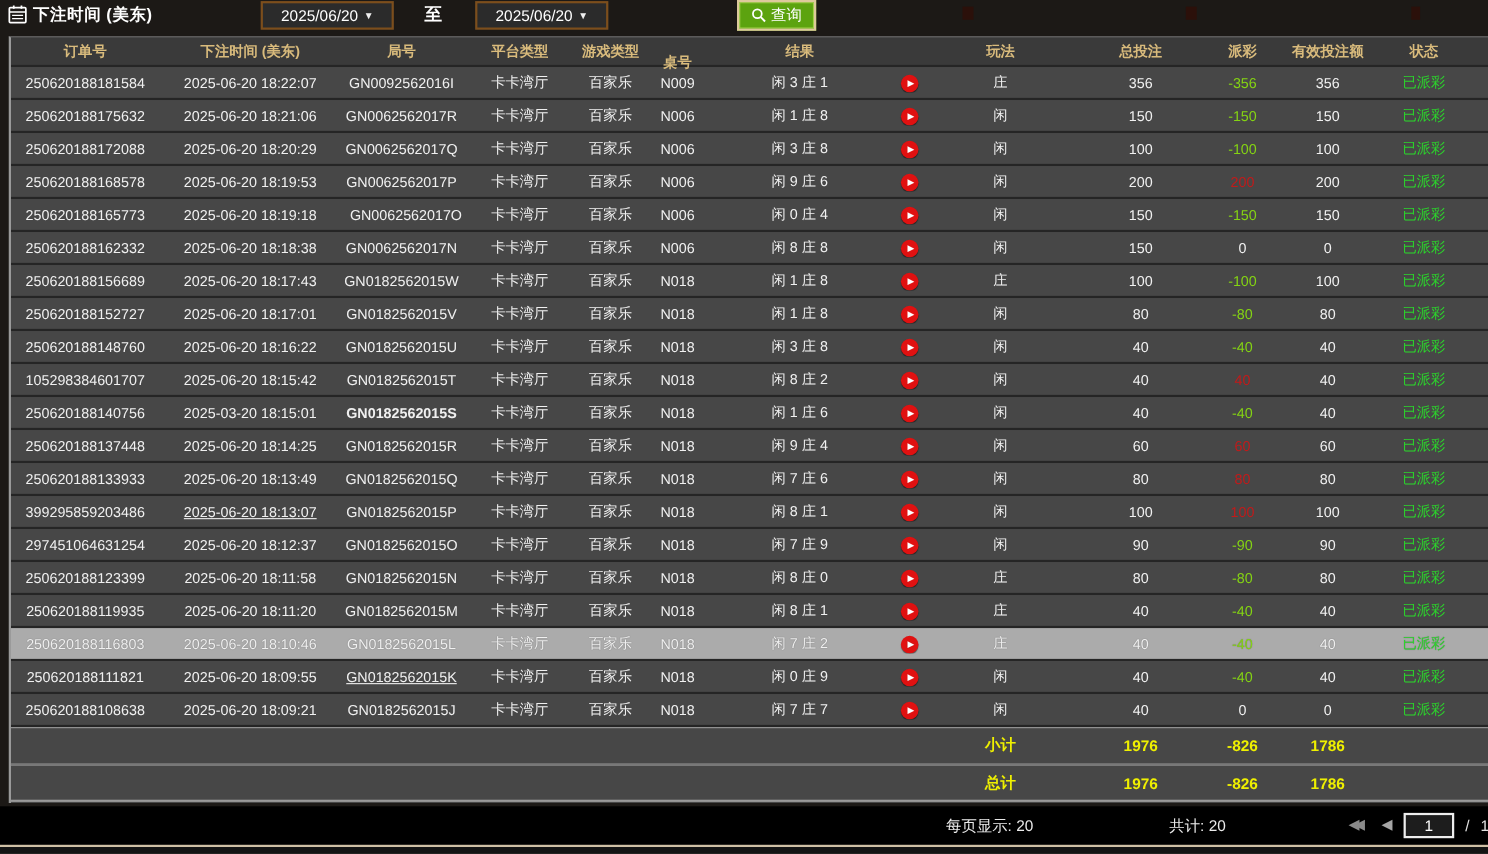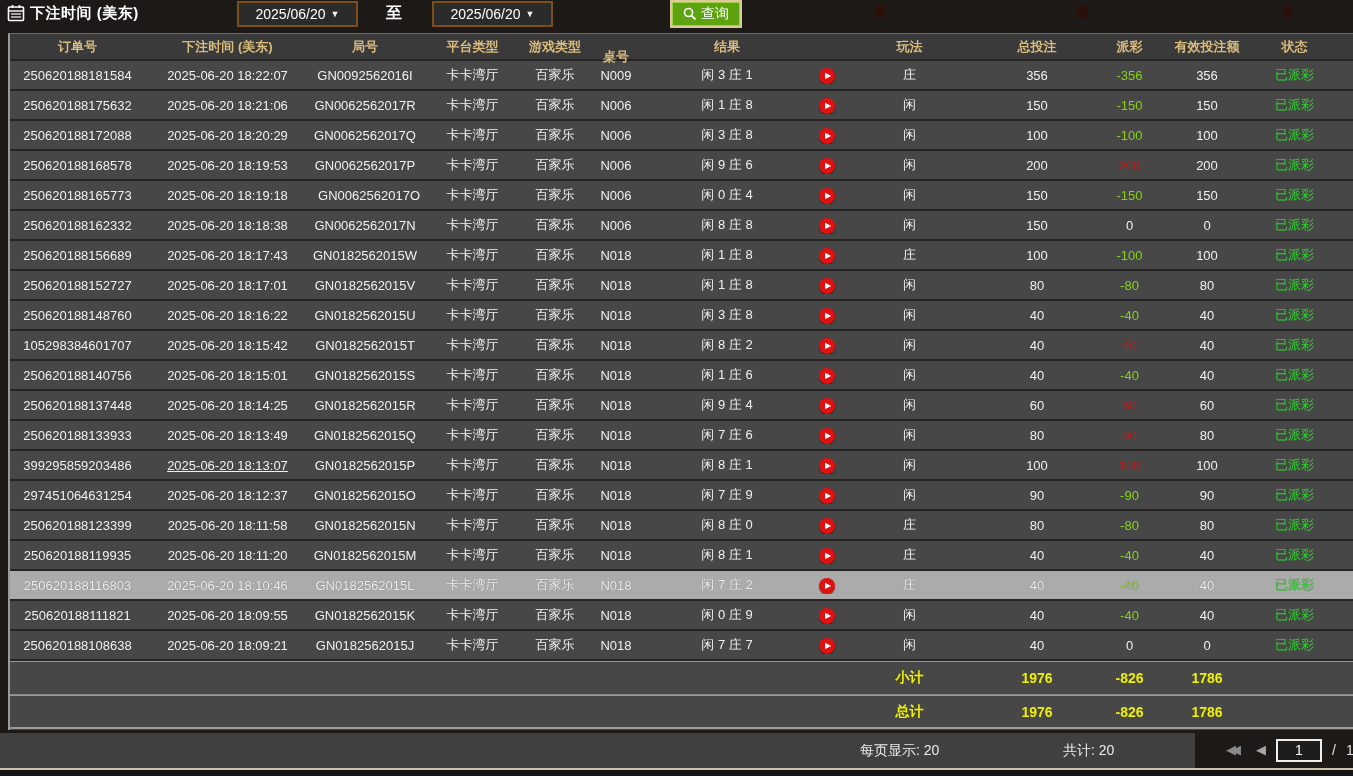--- a/index.html
+++ b/index.html
@@ -53,22 +53,22 @@
   .tr.sum .td { color:#eff000; font-weight:bold; font-size:14px; }
   .tr.last { border-bottom:2px solid #9a9a9a; }
   .play {
     display:inline-block; width:16px; height:16px; border-radius:50%;
     background:#e01111; color:#fff; font-size:8px; line-height:16px;
     text-align:center; cursor:pointer; box-shadow:0 1px 1px rgba(0,0,0,0.5);
   }
   .play span { position:relative; left:1px; }
 
   
-  .footer { position:absolute; top:733px; left:0; width:1195px; height:35px;
-            background:#404040; color:#ebebeb; font-size:14px; }
+  .footer { position:absolute; top:733px; left:0; width:1353px; height:35px;
+            background:#000000; color:#ebebeb; font-size:14px; }
   .footer .item { position:absolute; top:9px; }
   #per-page  { left:860px; }
   #count-all { left:1063px; }
   .pg-arrow { color:#8a8a8a; cursor:pointer; font-size:13px; }
   #first-arrow { left:1226px; letter-spacing:-5px; }
   #prev-arrow  { left:1256px; color:#a5a5a5; }
   .page-box {
     position:absolute; left:1276px; top:6px; width:46px; height:23px;
     background:#1d1d1d; border:2px solid #eeeeee; color:#fff;
     text-align:center; font-size:14px; line-height:19px;
@@ -287,22 +287,22 @@
         <div class="td " style="width: 40px;"><span class="play"><span>▶</span></span></div>
         <div class="td " style="width: 125px;">闲</div>
         <div class="td " style="width: 130px;">40</div>
         <div class="td payout pos" style="width: 55px;">40</div>
         <div class="td " style="width: 100px;">40</div>
         <div class="td status-txt" style="width: 75px;">已派彩</div>
         <div class="td " style="width: 75px;"></div>
       </div>
       <div class="tr ">
         <div class="td " style="width: 135px;">250620188140756</div>
-        <div class="td " style="width: 165px;">2025-06-20 18:15:01</div>
-        <div class="td " style="width: 110px;">GN0182562015S</div>
+        <div class="td " style="width: 165px;">2025-03-20 18:15:01</div>
+        <div class="td " style="width: 110px; font-weight: bold;">GN0182562015S</div>
         <div class="td " style="width: 105px;">卡卡湾厅</div>
         <div class="td " style="width: 60px;">百家乐</div>
         <div class="td " style="width: 62px;">N018</div>
         <div class="td " style="width: 160px;">闲 1 庄 6</div>
         <div class="td " style="width: 40px;"><span class="play"><span>▶</span></span></div>
         <div class="td " style="width: 125px;">闲</div>
         <div class="td " style="width: 130px;">40</div>
         <div class="td payout neg" style="width: 55px;">-40</div>
         <div class="td " style="width: 100px;">40</div>
         <div class="td status-txt" style="width: 75px;">已派彩</div>
@@ -416,21 +416,21 @@
         <div class="td " style="width: 125px;">庄</div>
         <div class="td " style="width: 130px;">40</div>
         <div class="td payout neg" style="width: 55px;">-40</div>
         <div class="td " style="width: 100px;">40</div>
         <div class="td status-txt" style="width: 75px;">已派彩</div>
         <div class="td " style="width: 75px;"></div>
       </div>
       <div class="tr ">
         <div class="td " style="width: 135px;">250620188111821</div>
         <div class="td " style="width: 165px;">2025-06-20 18:09:55</div>
-        <div class="td " style="width: 110px;">GN0182562015K</div>
+        <div class="td " style="width: 110px; text-decoration: underline;">GN0182562015K</div>
         <div class="td " style="width: 105px;">卡卡湾厅</div>
         <div class="td " style="width: 60px;">百家乐</div>
         <div class="td " style="width: 62px;">N018</div>
         <div class="td " style="width: 160px;">闲 0 庄 9</div>
         <div class="td " style="width: 40px;"><span class="play"><span>▶</span></span></div>
         <div class="td " style="width: 125px;">闲</div>
         <div class="td " style="width: 130px;">40</div>
         <div class="td payout neg" style="width: 55px;">-40</div>
         <div class="td " style="width: 100px;">40</div>
         <div class="td status-txt" style="width: 75px;">已派彩</div>

